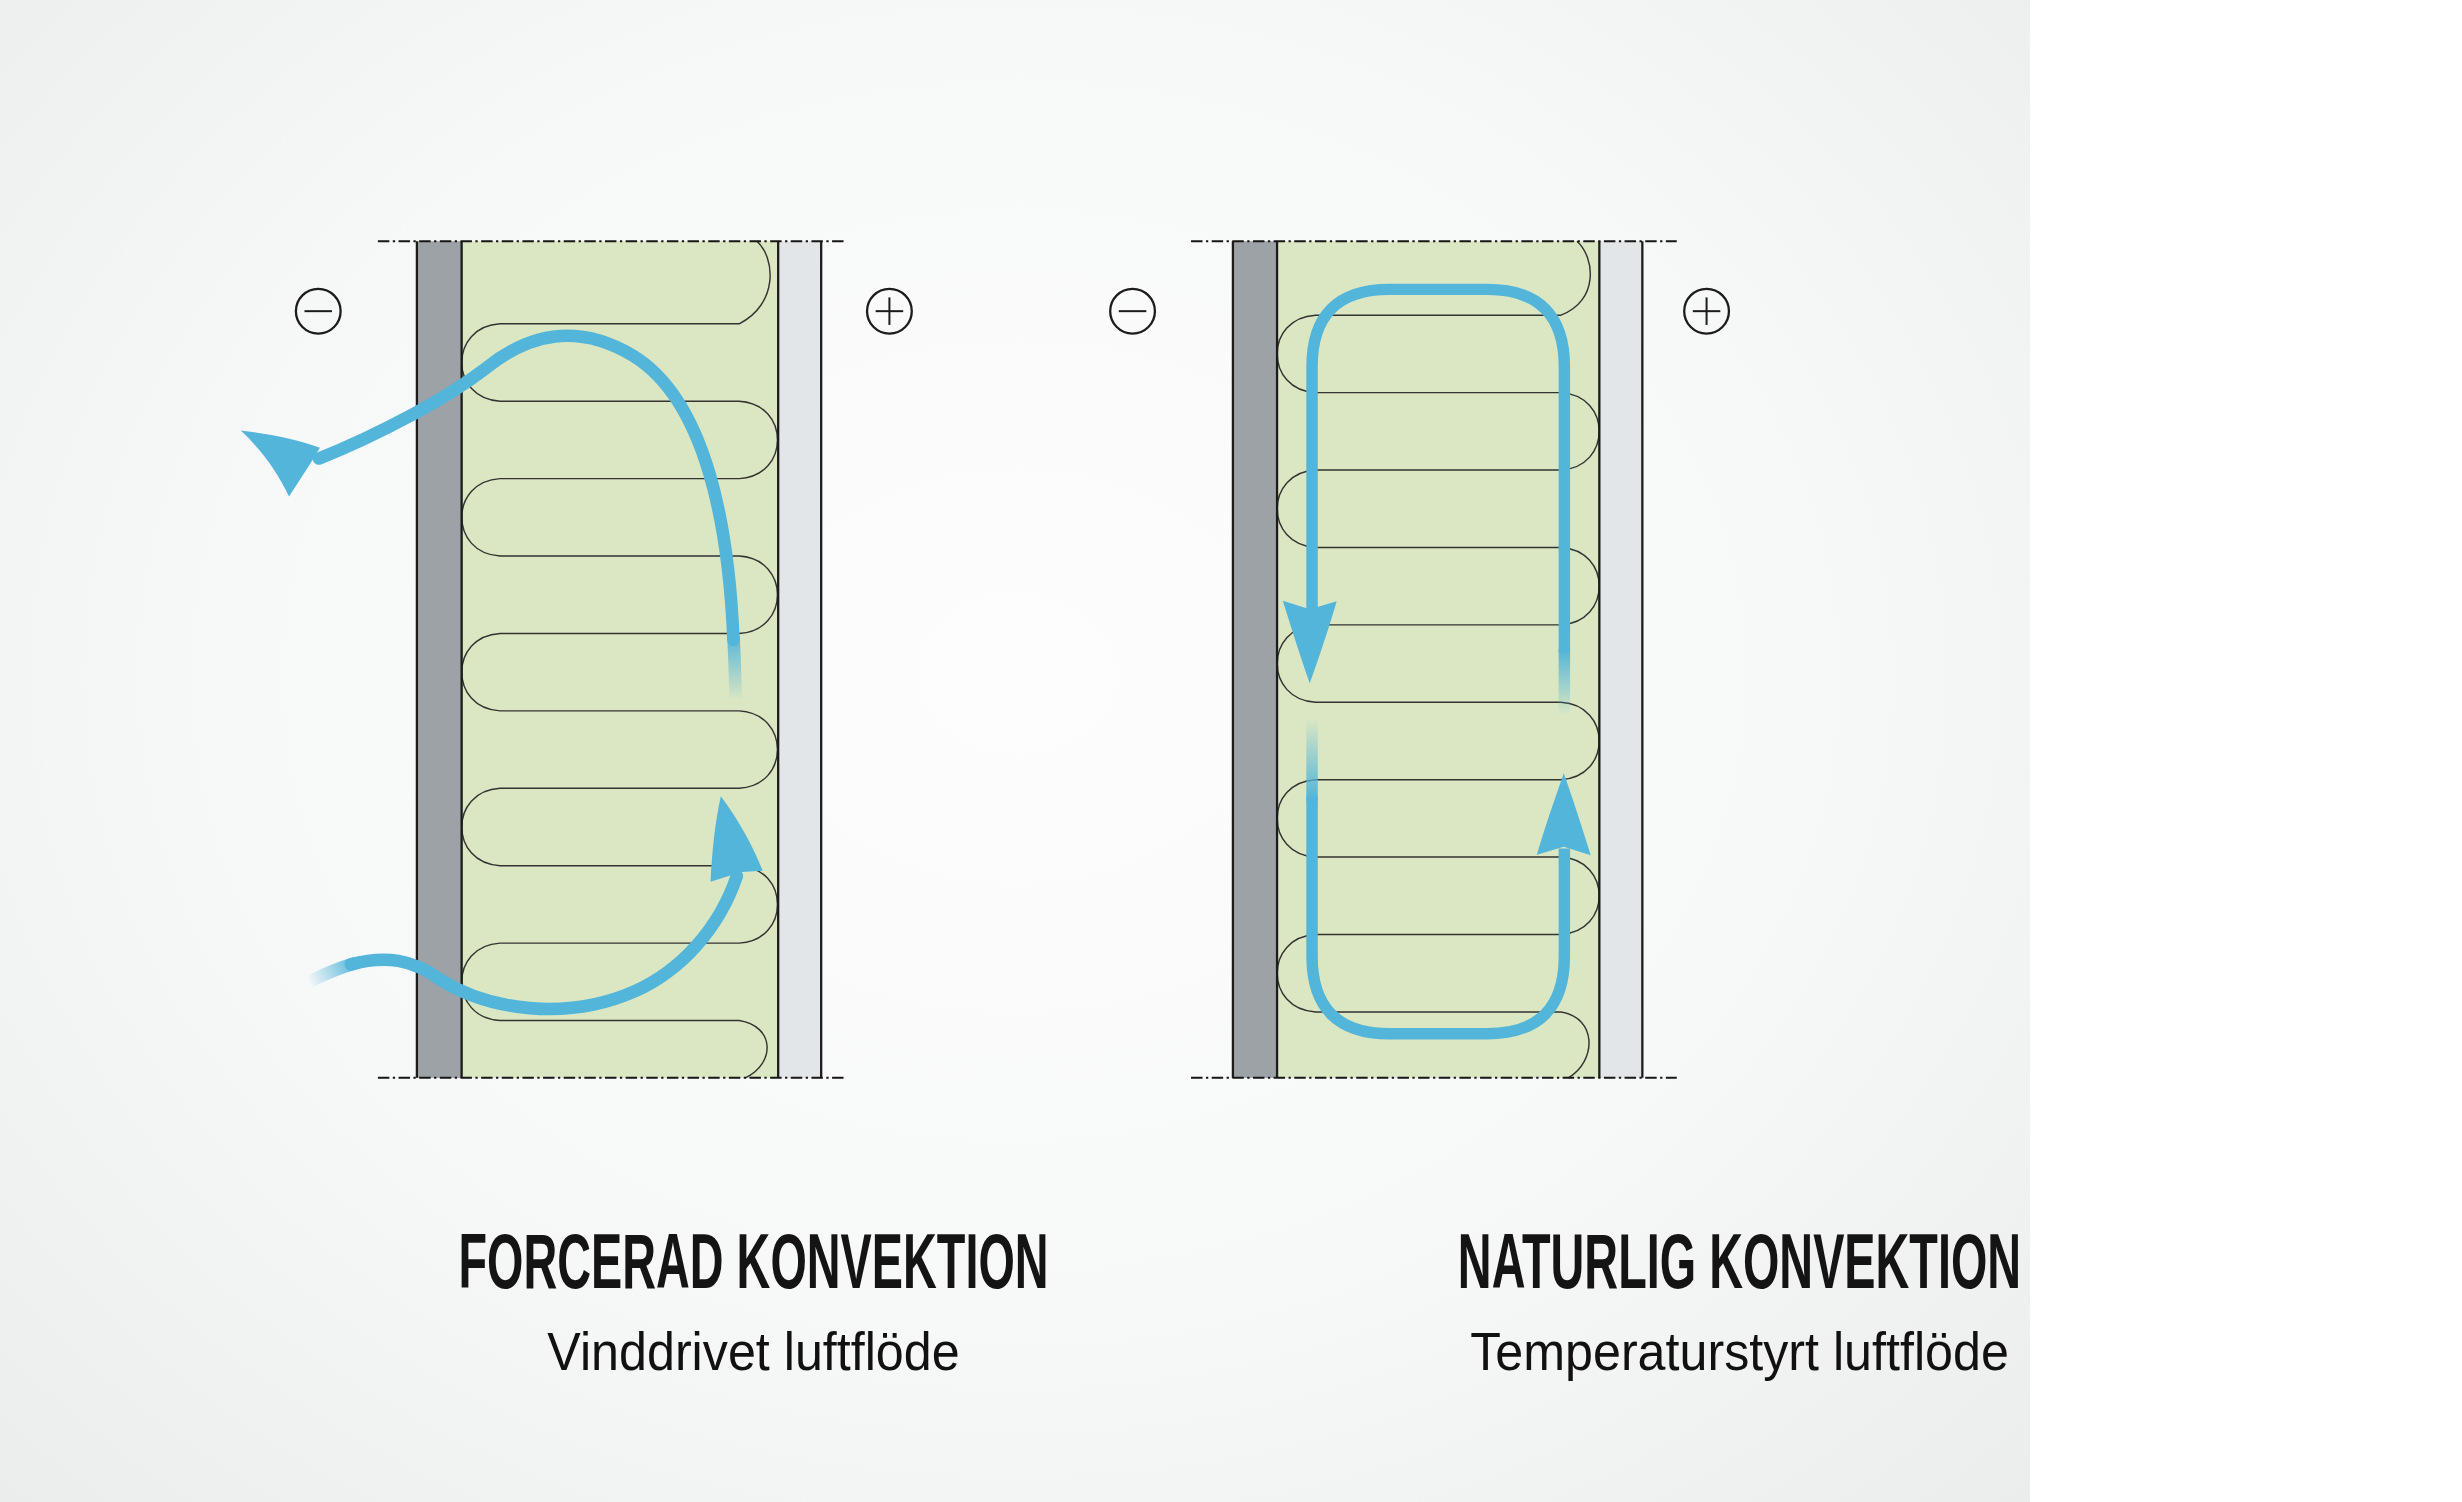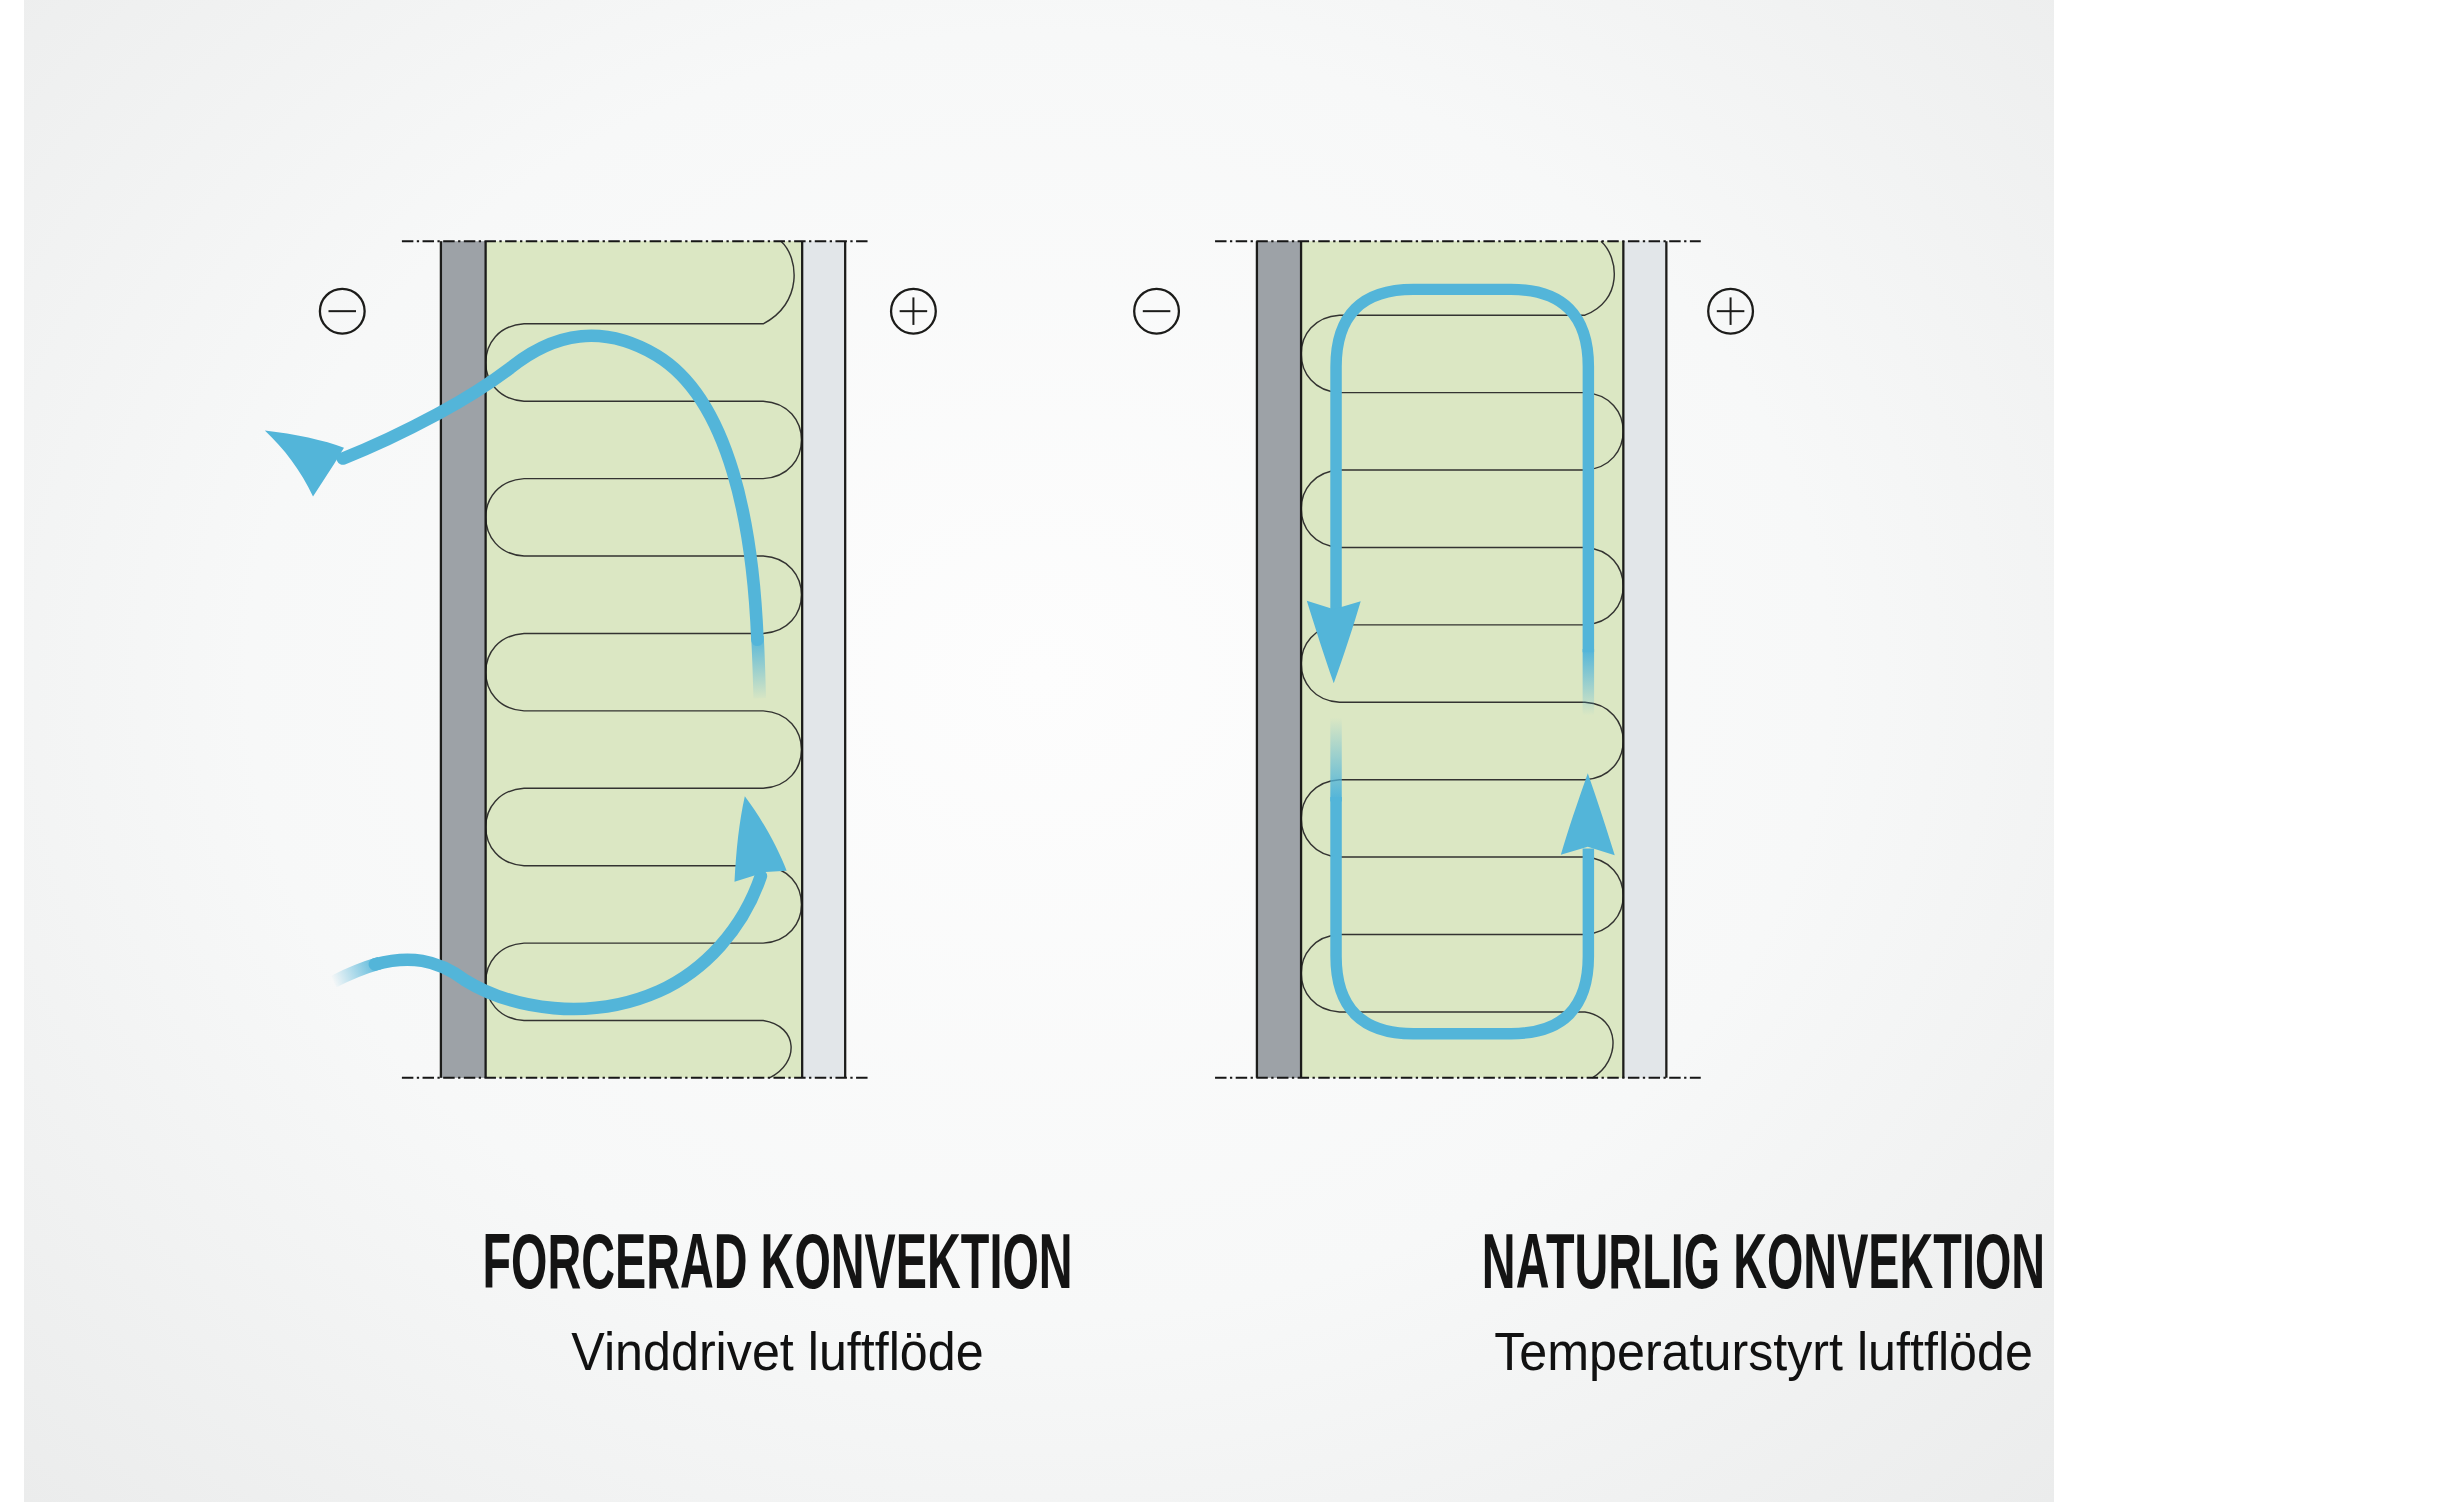--- a/index.html
+++ b/index.html
@@ -1,18 +1,18 @@
 <!DOCTYPE html>
 <html style="font-size:11px"><head>
 <meta charset="utf-8">
 <style>
   html,body{margin:0;padding:0;}
   body{width:2462px;height:1502px;overflow:hidden;font-family:"Liberation Sans",sans-serif;}
   .canvas{position:relative;width:2030px;height:1502px;
-    background:radial-gradient(ellipse at 50% 45%, #fdfdfd 0%, #f7f8f8 55%, #ebecec 100%);margin-left:24px;}
+    background:radial-gradient(ellipse at 50% 45%, #fdfdfd 0%, #f7f8f8 55%, #ebecec 100%);}
   .gfx{position:absolute;inset:0;width:100%;height:100%;}
   .caption{position:absolute;width:1391px;margin-left:-696px;text-align:center;color:#141414;}
   .caption-title{font-weight:bold;font-size:78px;line-height:1;letter-spacing:0;
     transform:scaleX(0.60);transform-origin:center;white-space:nowrap;}
   .caption-sub{font-size:54px;line-height:1.15;transform:scaleX(0.93);transform-origin:center;
     white-space:nowrap;color:#111;}
   .t-left{left:754px;top:1222px;}
   .s-left{left:754px;top:1320px;}
   .t-right{left:1740px;top:1222px;}
   .s-right{left:1740px;top:1320px;}

